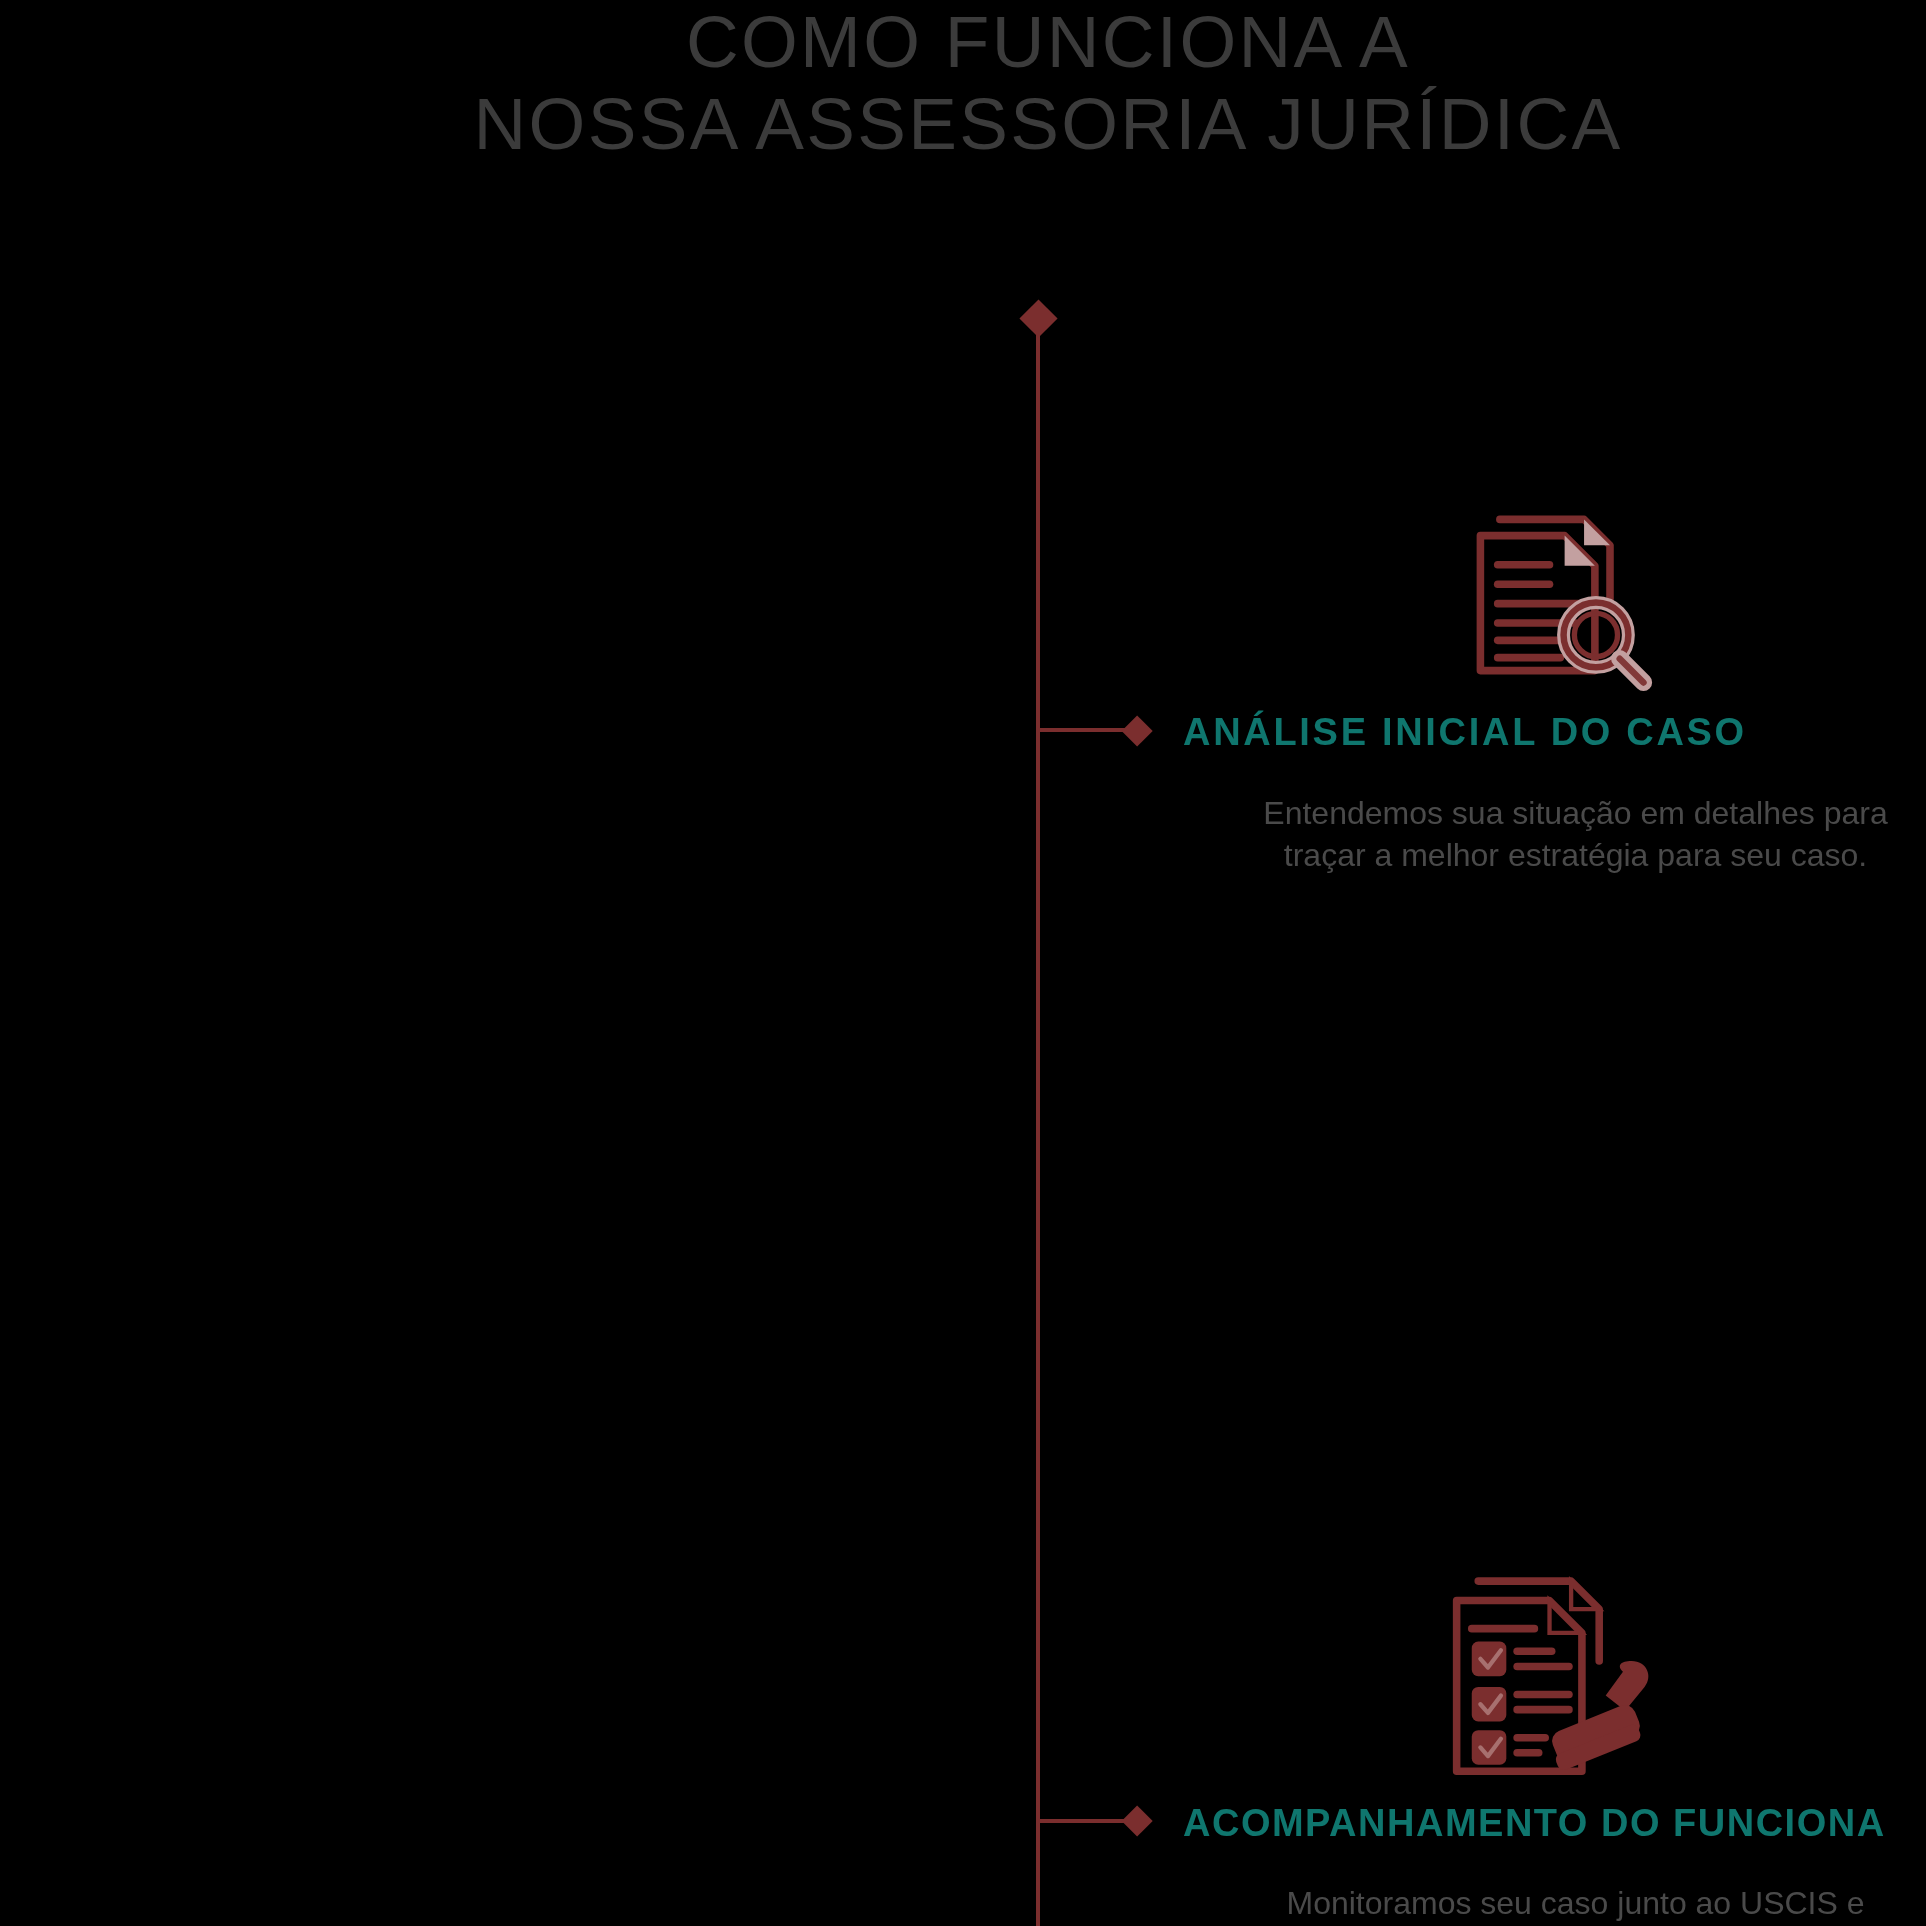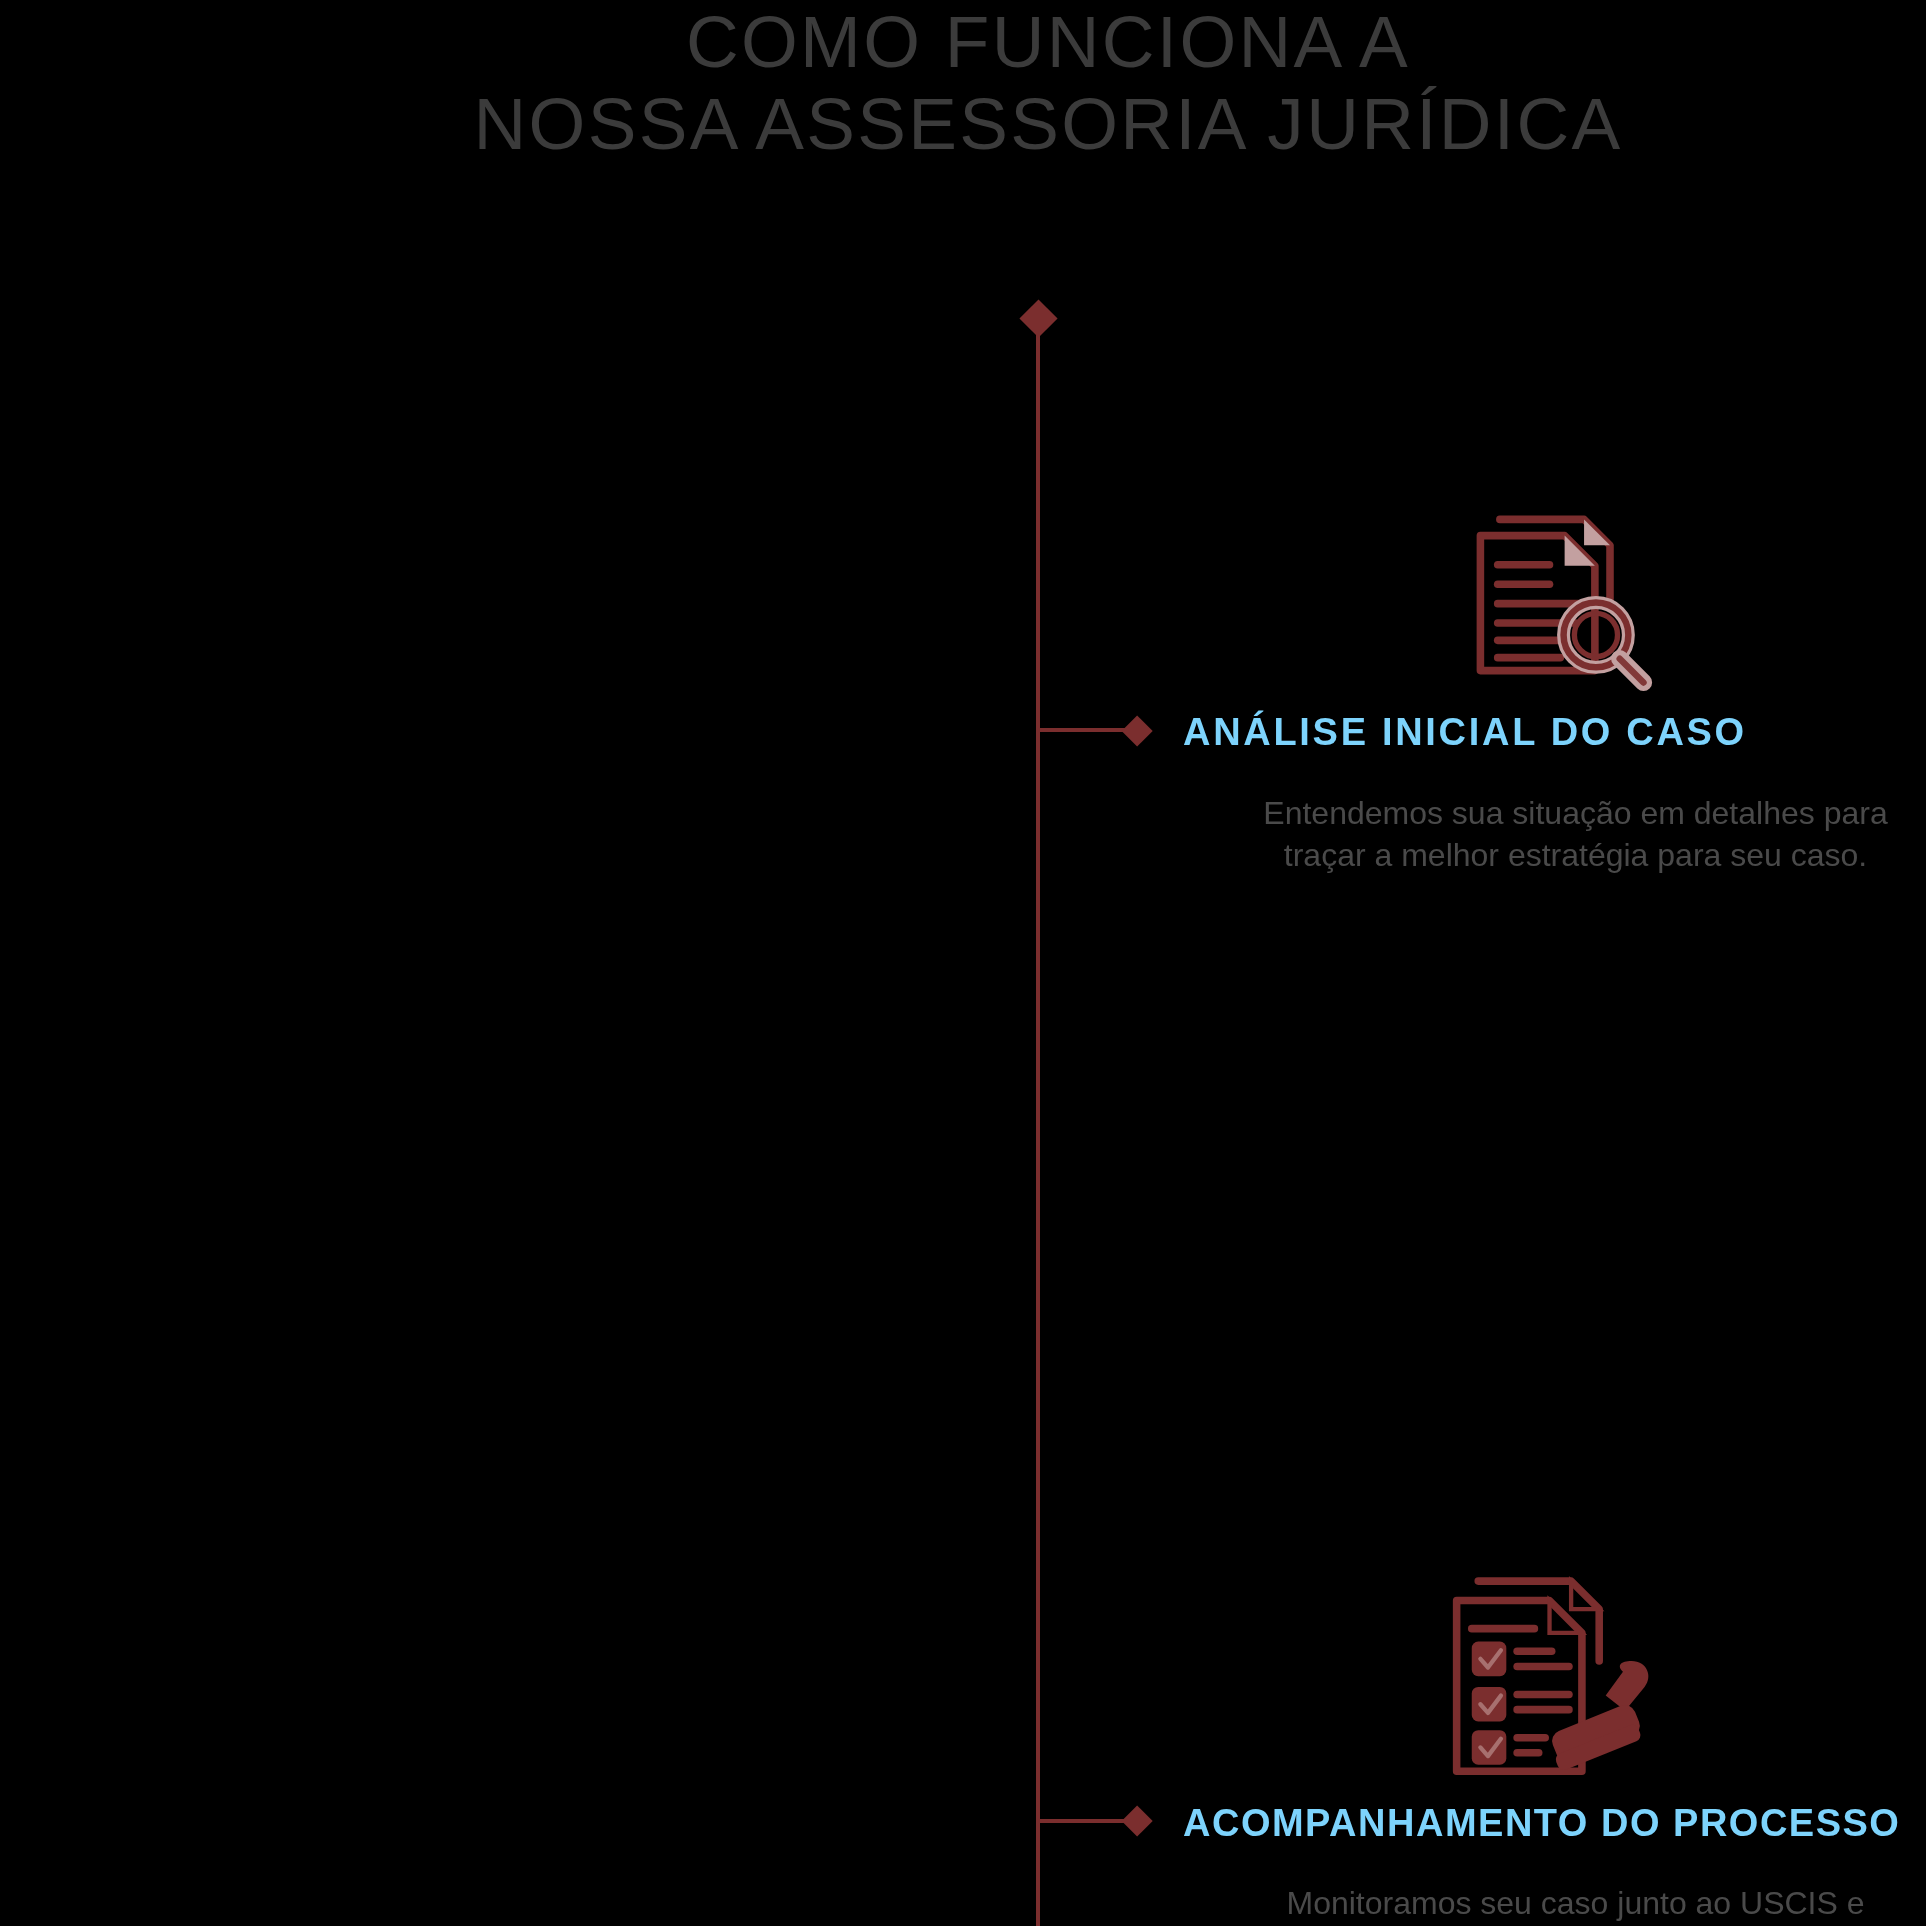--- a/index.html
+++ b/index.html
@@ -66,21 +66,21 @@
   .connector-diamond{
     position:absolute;
     width:22.3px;
     height:22.3px;
     background:#7b2e2e;
     transform:rotate(45deg);
   }
 
   .step-heading{
     position:absolute;
-    color:#7dd3fc;
+    color:#0f766e;
     font-size:38px;
     font-weight:700;
     letter-spacing:2.7px;
     white-space:nowrap;
     line-height:1;
   }
   .step-desc{
     position:absolute;
     color:#4a4a4a;
     font-size:32px;
@@ -197,21 +197,21 @@
           <line x1="64" y1="173" x2="84" y2="173"></line>
         </g>
 
         <path d="M170 88 c14 0 20 14 12 24 l-18 22 -18 -14 16 -22 c-6 -6 -2 -10 8 -10 z" fill="#7b2e2e"></path>
         <rect x="96" y="140" width="82" height="30" rx="10" fill="#7b2e2e" transform="rotate(-22 137 155)"></rect>
         <rect x="98" y="160" width="82" height="16" rx="6" fill="#7b2e2e" transform="rotate(-22 139 168)"></rect>
       </svg>
     </div>
     <div class="connector"></div>
     <div class="connector-diamond"></div>
-    <div class="step-heading">ACOMPANHAMENTO DO PROCESSO</div>
+    <div class="step-heading">ACOMPANHAMENTO DO FUNCIONA</div>
     <div class="step-desc">Monitoramos seu caso junto ao USCIS e
 mantemos você informado a cada passo.</div>
   </div>
 
   <div class="step left" id="step-4">
     
     
     
     
     

